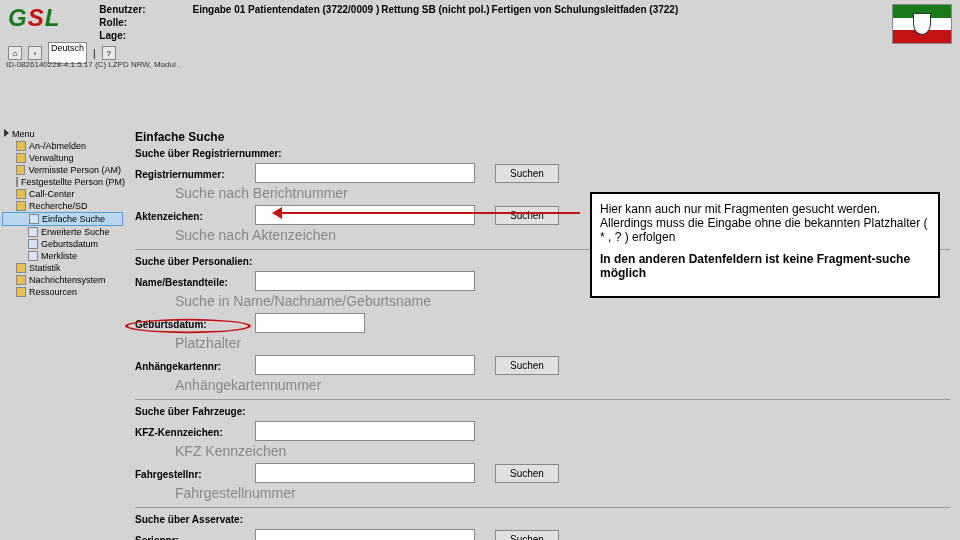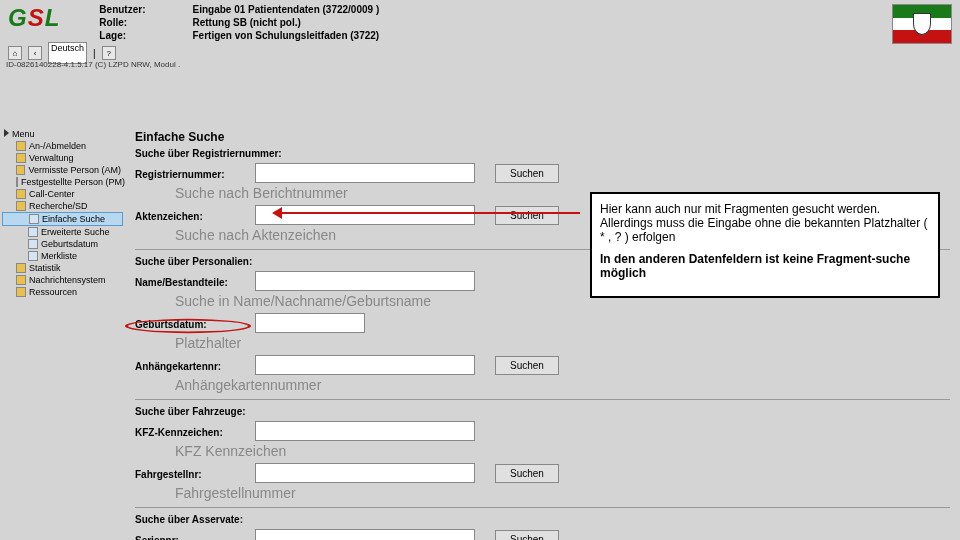--- a/index.html
+++ b/index.html
@@ -2,21 +2,21 @@
 <html><head>
 <meta charset="utf-8">
 <style>
 *{margin:0;padding:0;box-sizing:border-box;font-family:Arial,sans-serif}
 body{background:#d4d4d4;width:960px;height:540px;overflow:hidden;font-size:10px}
 .header{display:flex;align-items:flex-start;padding:4px 8px;background:#d4d4d4}
 .logo{font-size:24px;font-weight:bold;font-style:italic;display:flex;gap:1px;margin-right:40px}
 .logo .g{color:#1a7a1a}.logo .s{color:#c41212}.logo .l{color:#1a7a1a}
 .hdr-info{display:flex;gap:47px;font-weight:bold;font-size:10px;}
 .hdr-col1{display:flex;flex-direction:column;gap:2px}
-.hdr-col2{display:flex;flex-direction:column;gap:2px}
+.hdr-col2{display:flex;flex-direction:row;gap:2px}
 .flag{margin-left:auto;width:60px;height:40px;background:linear-gradient(to bottom,#1a7a1a 33%,#fff 33%,#fff 66%,#c41212 66%);border:1px solid #888;position:relative}
 .flag-crest{position:absolute;left:50%;top:50%;transform:translate(-50%,-50%);width:18px;height:22px;background:#fff;border:1px solid #333;border-radius:0 0 50% 50%}
 .controls{position:absolute;top:42px;left:8px;display:flex;gap:6px;align-items:center}
 .ctrl-box{width:14px;height:14px;border:1px solid #888;background:#e8e8e8;font-size:8px;display:flex;align-items:center;justify-content:center}
 .lang-sel{background:#fff;border:1px solid #888;padding:0 2px;font-size:9px;height:22px}
 .status-bar{position:absolute;top:58px;left:0;font-size:8px;color:#333;padding:2px 6px}
 .main{display:flex;position:absolute;top:78px;left:0;right:0;bottom:0}
 .sidebar{width:125px;padding:2px;background:#d4d4d4}
 .side-item{padding:1px 2px;font-size:9px;white-space:nowrap;cursor:pointer;display:flex;gap:3px}
 .side-item.l1{padding-left:2px}.side-item.l2{padding-left:14px}.side-item.l3{padding-left:26px}

